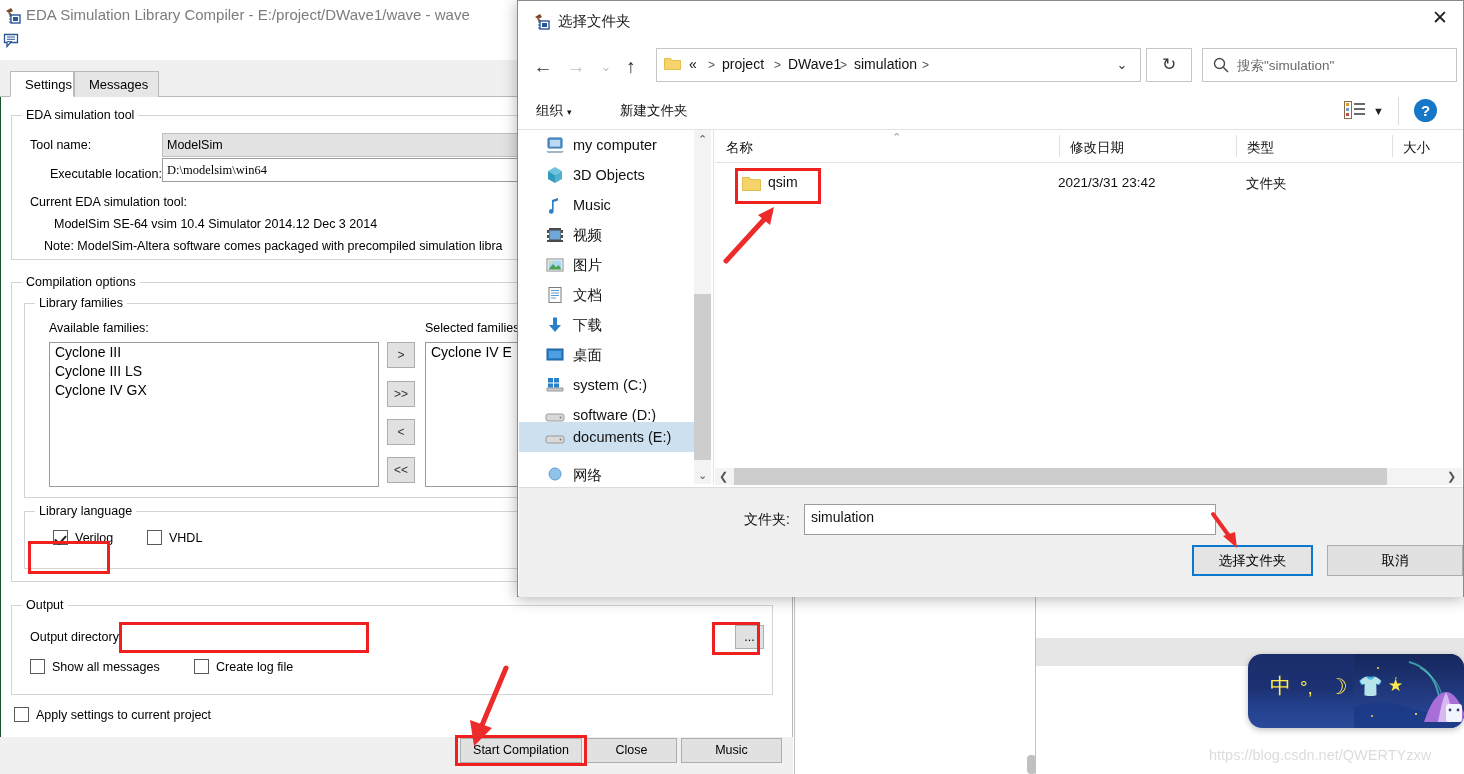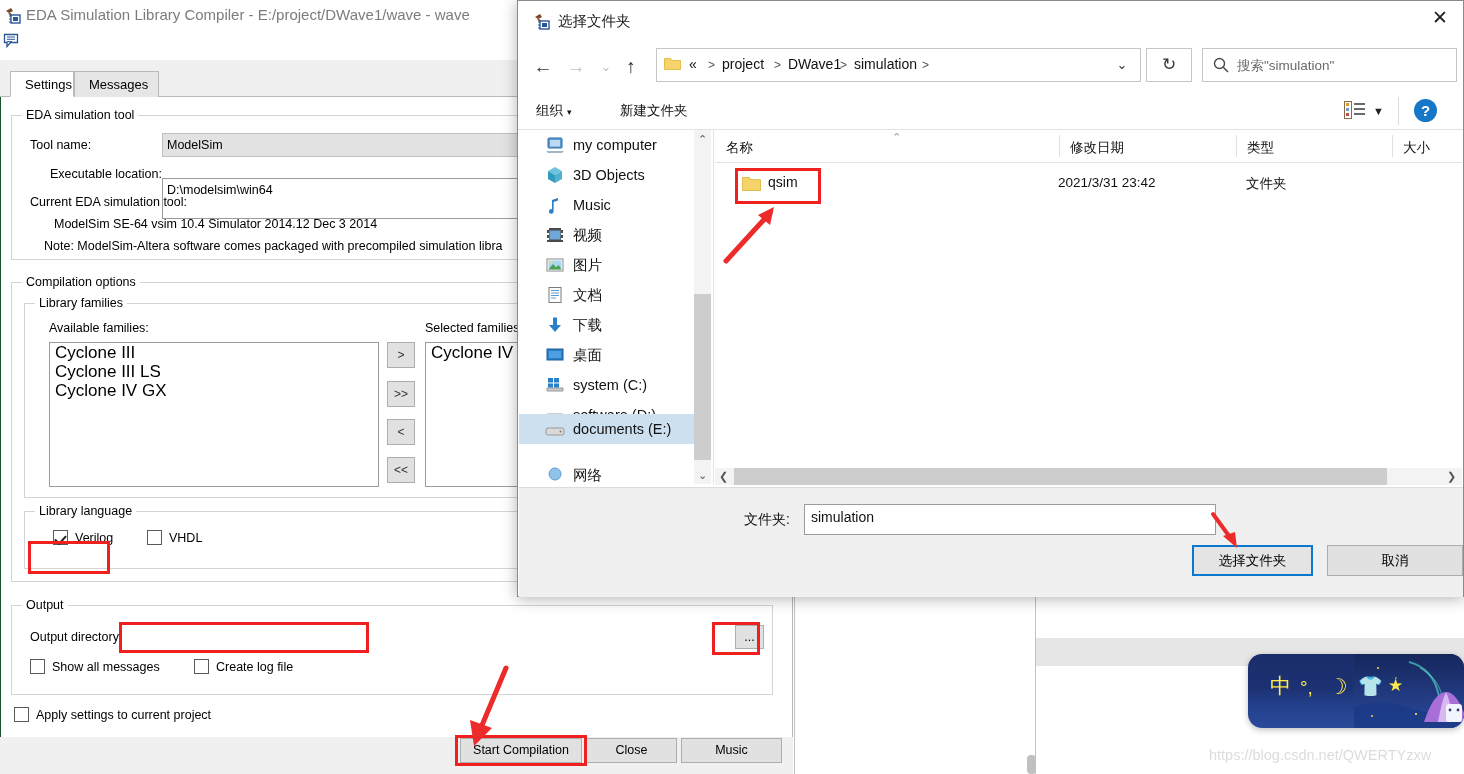--- a/index.html
+++ b/index.html
@@ -51,21 +51,21 @@
   .txtfield {
     position:absolute; border:1px solid #9b9b9b; background:#fff;
     font-size:12.5px; color:#000; padding:2px 4px; line-height:18px;
     font-family:"Liberation Sans", sans-serif;
   }
   .txtfield.readonly { background:#e2e2e2; border:1px solid #c0c0c0; }
 
   .listbox {
     position:absolute; border:1px solid #9b9b9b; background:#fff; overflow:hidden;
   }
-  .listbox .li { font-size:17px; padding:1px 5px; line-height:17px; white-space:nowrap; }
+  .listbox .li { font-size:14px; padding:1px 5px; line-height:17px; white-space:nowrap; }
 
   .arrbtn {
     position:absolute; width:28px; height:26px; background:#e1e1e1; border:1px solid #adadad;
     font-size:12px; color:#333; text-align:center; line-height:24px; font-family:"Liberation Sans", sans-serif;
   }
 
   .cbx { position:absolute; display:flex; align-items:center; }
   .cbx .box {
     width:15px; height:15px; border:1px solid #5a5a5a; background:#fff;
     display:inline-block; position:relative; flex:none;
@@ -237,21 +237,21 @@
 
       <div class="panel">
 
         <div class="grp" style="left:10px; top:18px; width:762px; height:145px;">
           <span class="grp-label">EDA simulation tool</span>
 
           <span class="lbl" style="left:18px; top:22px;">Tool name:</span>
           <div class="txtfield readonly" style="left:150px; top:17px; width:520px; height:24px;">ModelSim</div>
 
           <span class="lbl" style="left:38px; top:51px;">Executable location:</span>
-          <div class="txtfield" style="left:150px; top:62px; width:520px; height:41px;">D:\modelsim\win64</div>
+          <div class="txtfield" style="left:150px; top:42px; width:520px; height:24px;font-family:Liberation Serif, serif;">D:\modelsim\win64</div>
 
           <span class="lbl" style="left:18px; top:79px;">Current EDA simulation tool:</span>
           <span class="lbl" style="left:42px; top:101px;">ModelSim SE-64 vsim 10.4 Simulator 2014.12 Dec  3 2014</span>
           <span class="lbl" style="left:32px; top:123px;">Note: ModelSim-Altera software comes packaged with precompiled simulation libra</span>
         </div>
 
         <div class="grp" style="left:10px; top:185px; width:762px; height:300px;">
           <span class="grp-label">Compilation options</span>
 
           <div class="grp" style="left:12px; top:20px; width:738px; height:195px;">
@@ -487,21 +487,21 @@
       </div>
       <div class="tree-item" style="top:270px;">
         <span class="tree-ico">
           <svg width="20" height="18" viewBox="0 0 20 18">
               <path d="M3 8 h14 a2 2 0 0 1 2 2 v3 a2 2 0 0 1 -2 2 H3 a2 2 0 0 1 -2 -2 v-3 a2 2 0 0 1 2 -2 z" fill="#d9d9d9" stroke="#9a9a9a"></path>
               <circle cx="15.5" cy="11.5" r="1" fill="#7a7a7a"></circle>
             </svg>
         </span>
         <span class="tree-txt">software (D:)</span>
       </div>
-      <div class="tree-item sel" style="top:284px;">
+      <div class="tree-item sel" style="top:292px;">
         <span class="tree-ico">
           <svg width="20" height="18" viewBox="0 0 20 18">
               <path d="M3 8 h14 a2 2 0 0 1 2 2 v3 a2 2 0 0 1 -2 2 H3 a2 2 0 0 1 -2 -2 v-3 a2 2 0 0 1 2 -2 z" fill="#d9d9d9" stroke="#9a9a9a"></path>
               <circle cx="15.5" cy="11.5" r="1" fill="#7a7a7a"></circle>
             </svg>
         </span>
         <span class="tree-txt">documents (E:)</span>
       </div>
       <div class="tree-item" style="top:330px;align-items:center;">
         <span class="tree-ico">

